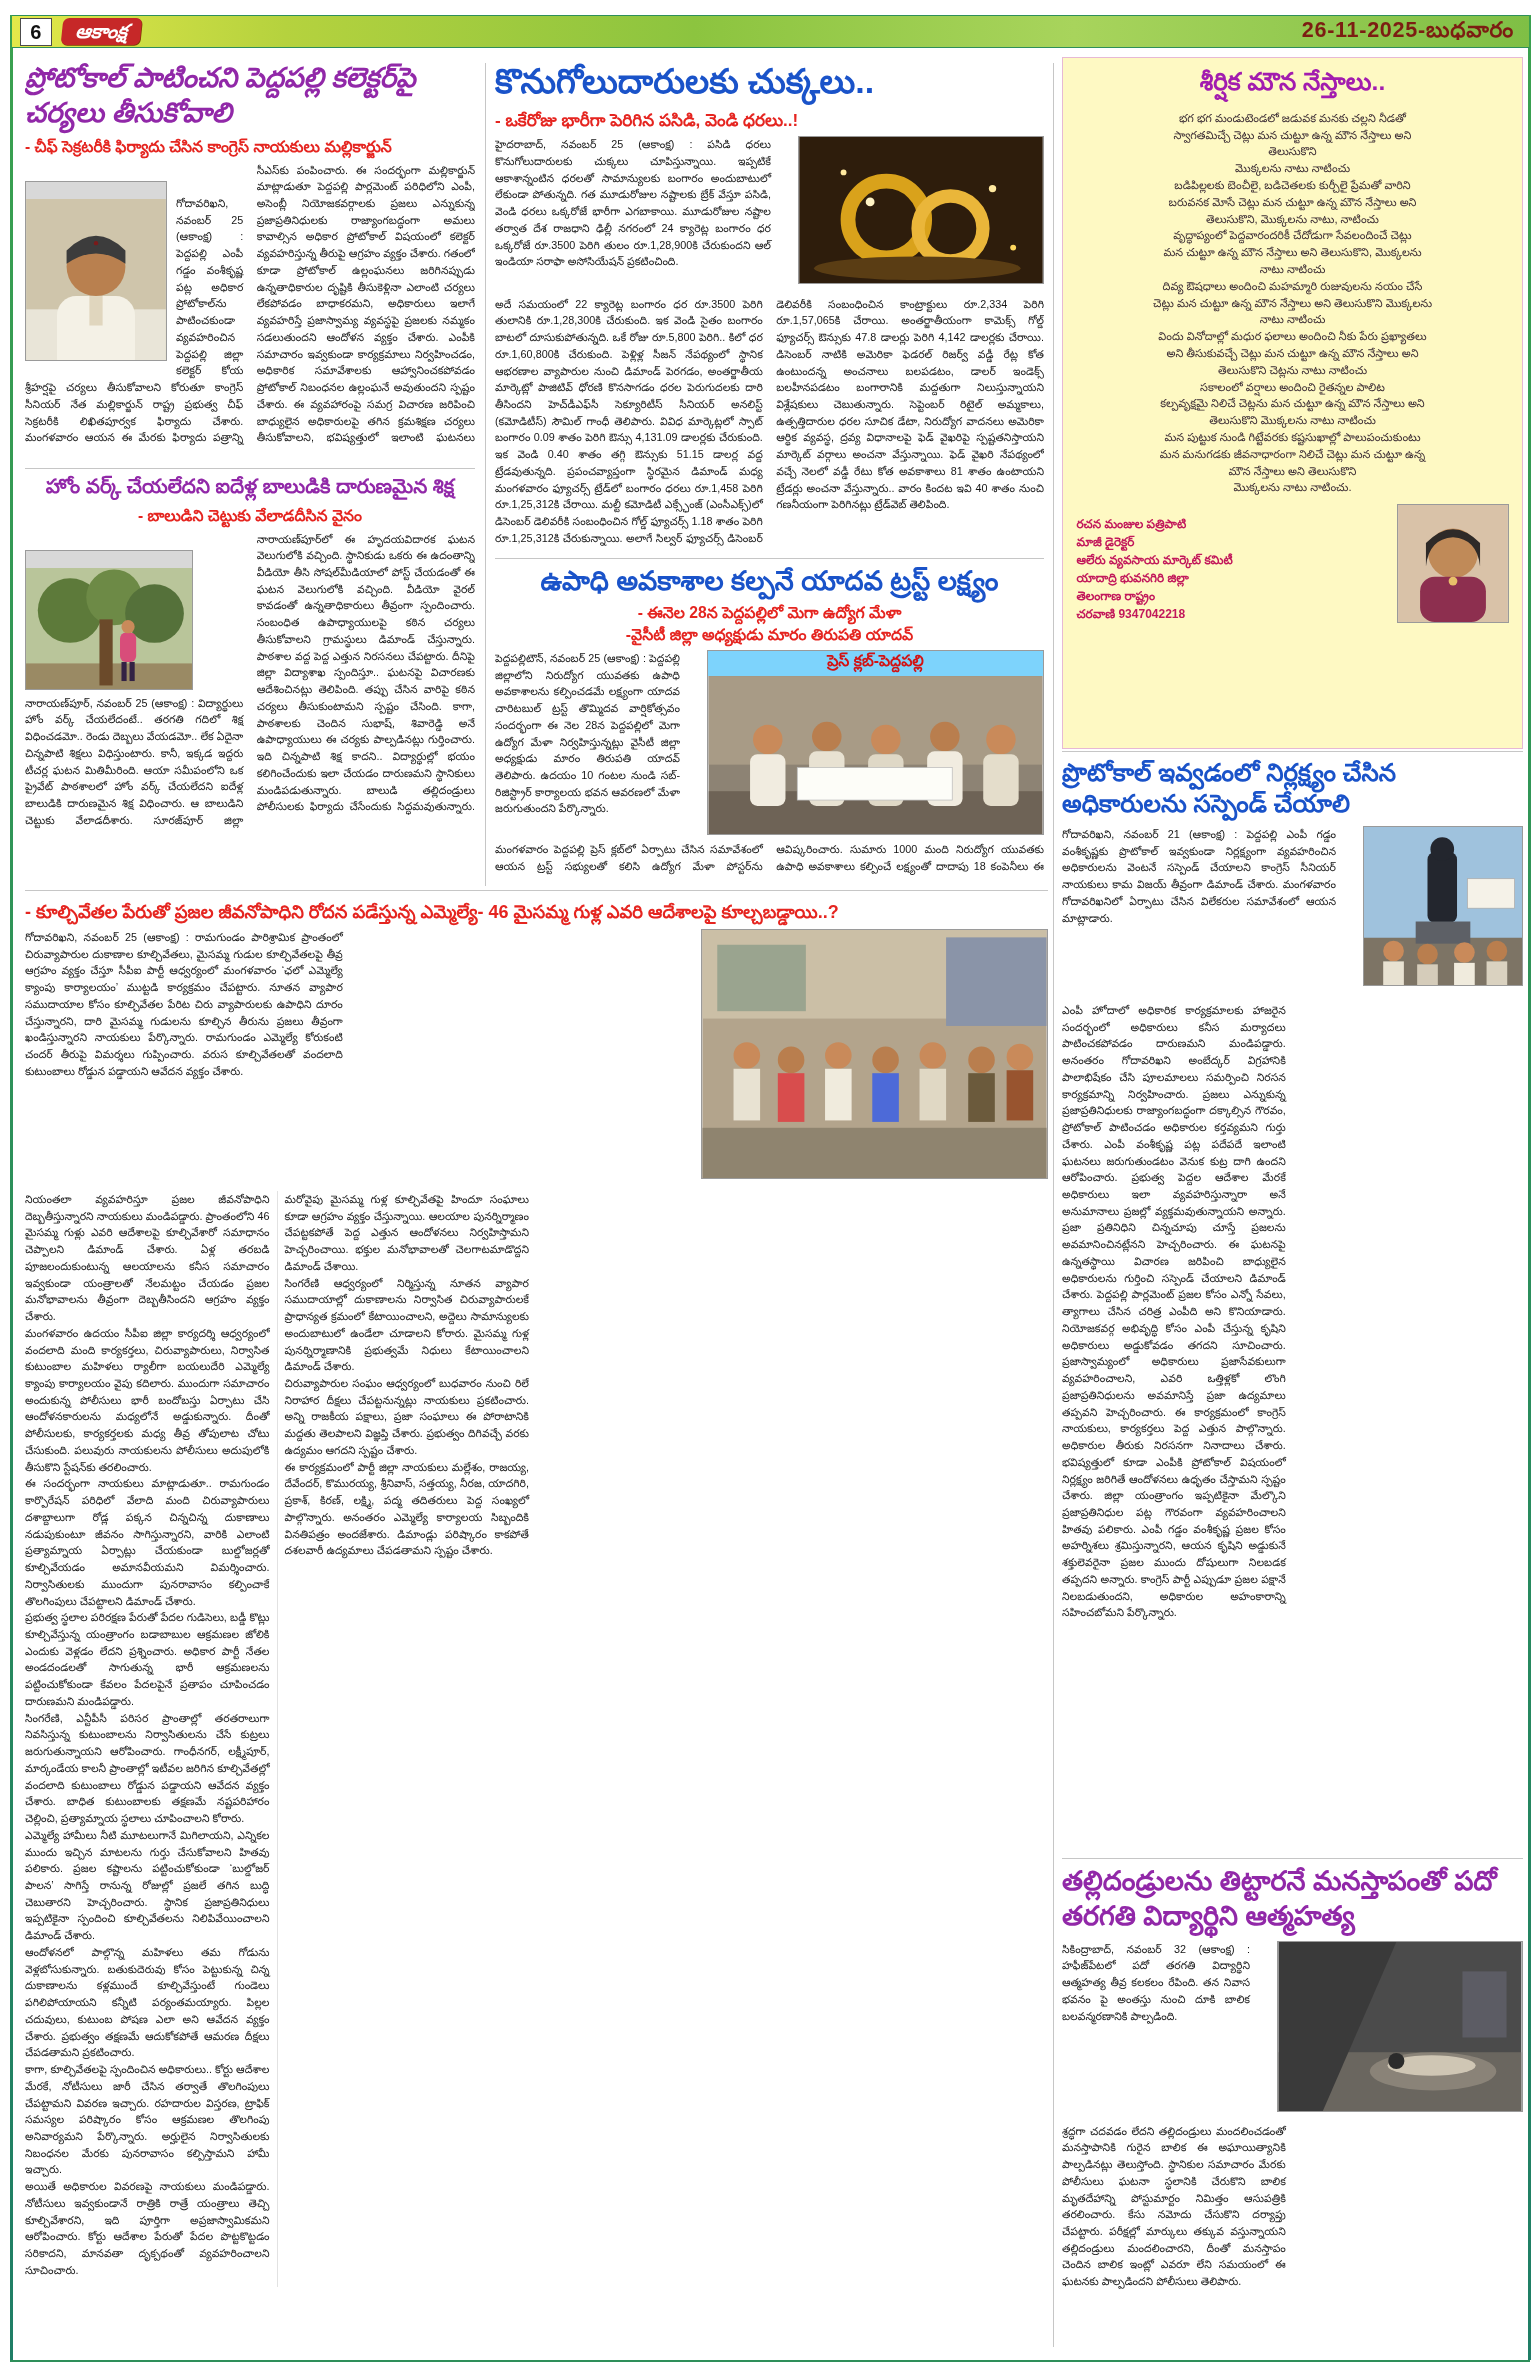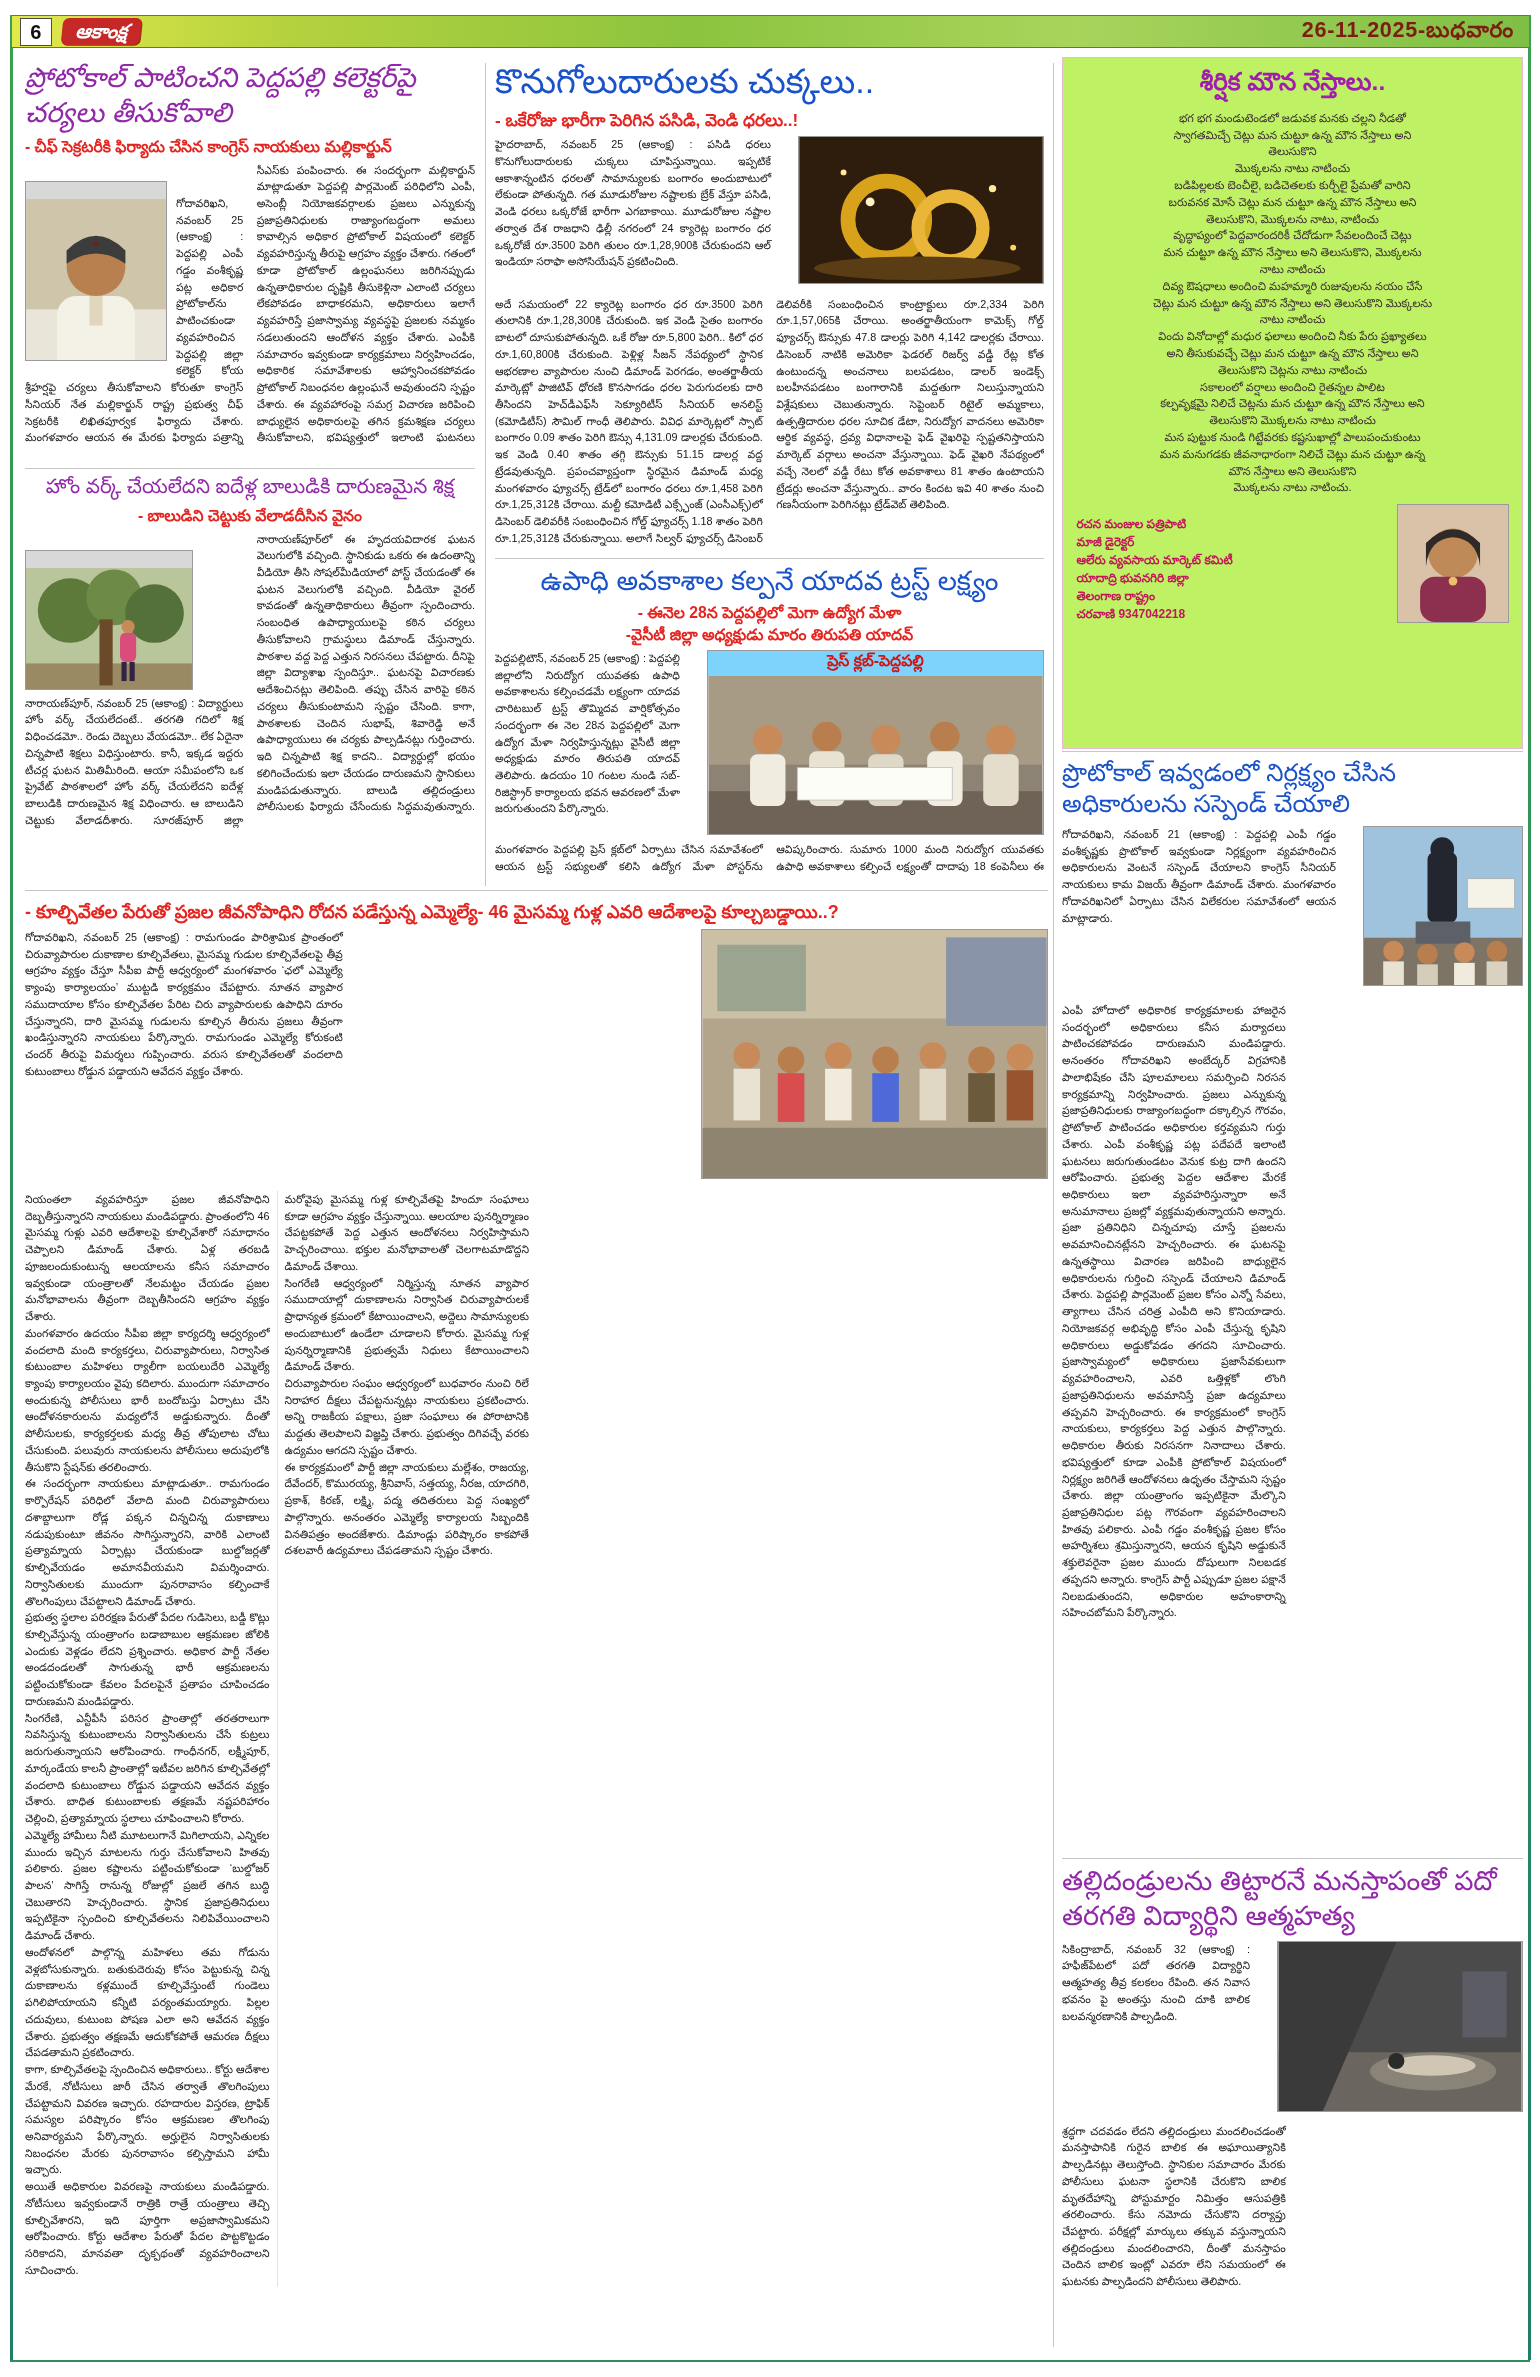--- a/index.html
+++ b/index.html
@@ -13,41 +13,41 @@
   
   .topbar{position:absolute;left:12px;top:15px;width:1517px;height:33px;display:flex;align-items:center;
           background:linear-gradient(90deg,#e3e84a 0%,#b5d23e 18%,#8cc43f 45%,#a8d45c 70%,#7fbf45 100%);
           border-top:1.5px solid #2e8f5a;border-bottom:1.5px solid #2e8f5a}
   .pagenum{background:#fff;color:#111;font-weight:bold;font-size:20px;line-height:1;padding:3px 9.7px;margin-left:7.5px;border:0.7px solid #4c4c4c}
   .masthead{margin-left:10.4px;background:#c62828;color:#fff;font-weight:bold;font-style:italic;font-size:19.4px;line-height:1;
             padding:3.7px 13.4px;border-radius:6px;transform:skewX(-6deg);box-shadow:0.7px 0.7px 0 #7a3b00}
   .pubdate{margin-left:auto;margin-right:15px;color:#7c1d12;font-weight:bold;font-size:21.6px;letter-spacing:0.7px}
 
   .article{position:absolute;overflow:hidden}
-  .hl{font-weight:normal;line-height:1.28}
+  .hl{font-weight:bold;line-height:1.28}
   .purple{color:#9128a8}
   .blue{color:#1a53c9}
   .c{text-align:center}
   .sub{color:#e52520;font-weight:bold;font-size:15.7px;line-height:1.3;margin:6px 0 4.5px 0}
   .bt{font-size:10.8px;line-height:1.55;color:#151515;text-align:justify;white-space:pre-line}
   .cols2{column-count:2;column-gap:13.4px;column-fill:auto}
   .cols4{column-count:4;column-gap:15px;column-fill:auto;column-rule:0.7px solid #e2e2e2}
   .band{display:flex;gap:27px;align-items:flex-start}
   .band .bt{flex:1}
 
   .photo{overflow:hidden;border:0.7px solid #9a9a9a;background:#d8d8d8;position:relative;flex-shrink:0}
   .photo svg{display:block;width:100%;height:100%}
   .float-l{float:left;margin:3px 9px 4.5px 0}
   .banner-overlay{position:absolute;left:0;top:0;width:100%;height:25px;background:#7dd3fc;color:#d31212;
                   font-weight:bold;font-size:15.7px;display:flex;align-items:center;justify-content:center}
 
   .rule{position:absolute;background:#c6c6c6}
 
   
-  .poembox{background:#bef264;border:0.7px solid #e7b9d4;padding:10.4px 13.4px}
+  .poembox{background:#fef9c3;border:0.7px solid #e7b9d4;padding:10.4px 13.4px}
   .poem-hl{font-size:24.6px;font-weight:bold;color:#a21caf;text-align:center;margin-bottom:7.5px}
   .poem-text{font-size:11.2px;line-height:1.5;color:#3a2b33;text-align:center;white-space:pre-line}
   .poem-author-row{display:flex;gap:10.4px;align-items:flex-end;margin-top:7.5px}
   .poem-author{flex:1;color:#c2185b;font-weight:bold;font-size:12px;line-height:1.5;white-space:pre-line}
 </style>
 </head>
 <body>
 
 <div class="page">
 

